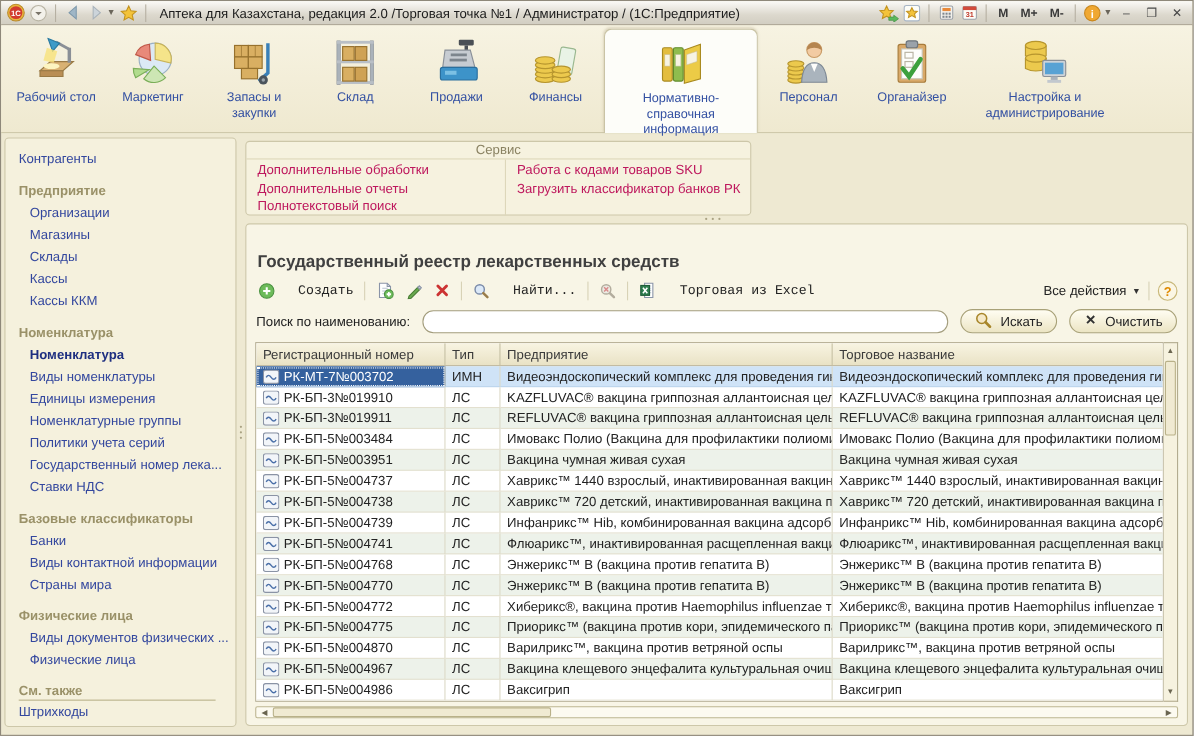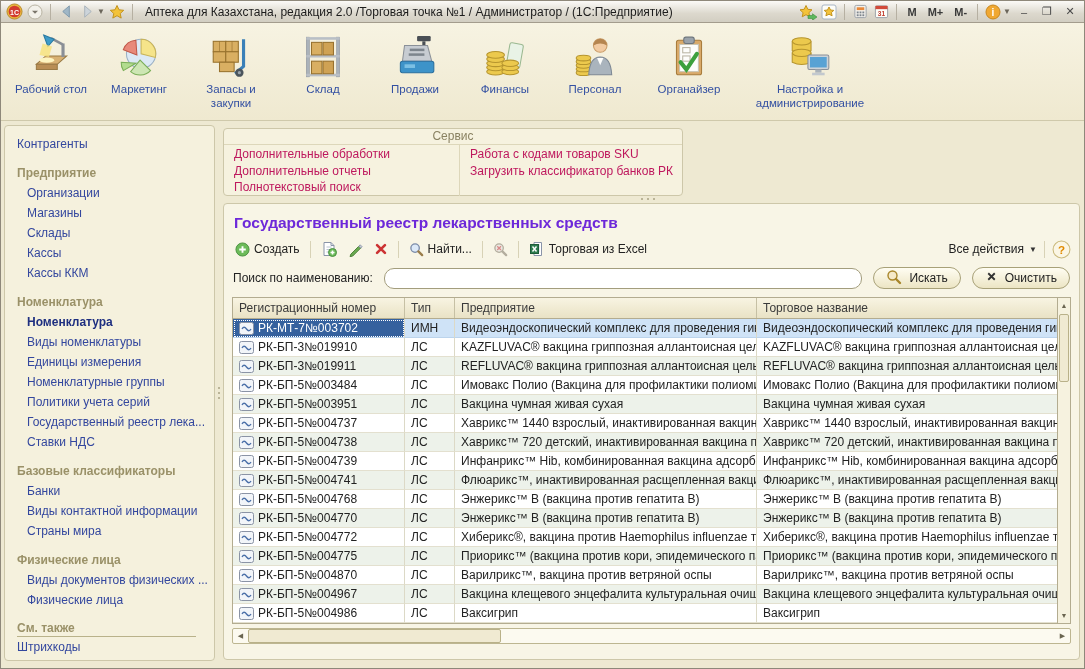--- a/index.html
+++ b/index.html
@@ -65,23 +65,23 @@
   .svc-col.right{flex:1;}
   .svc-link{color:#be185d;height:16.5px;line-height:16.5px;white-space:nowrap;cursor:pointer;}
   .h-grip{position:absolute;left:640px;top:197px;display:flex;gap:4px;}
   .h-grip i{width:2px;height:2px;background:#a9a283;border-radius:50%;}
   
   .content{
     position:absolute;left:222px;top:202px;right:4px;bottom:8px;
     background:#f8f5e6;border:1px solid #cdc7a9;border-radius:4px;
     display:flex;flex-direction:column;padding:6px 6px 6px;
   }
-  .page-title{color:#6d28d9;font-size:15.5px;font-weight:bold;margin:4px 4px 6px;}
+  .page-title{color:#404040;font-size:15.5px;font-weight:bold;margin:20px 4px 6px;}
   .toolbar{display:flex;align-items:center;gap:5px;margin:0 2px 7px;height:22px;}
-  .tool-btn{display:flex;align-items:center;gap:4px;padding:2px 3px;border-radius:3px;color:#222;cursor:pointer;}
+  .tool-btn{display:flex;align-items:center;gap:21px;padding:2px 3px;border-radius:3px;color:#222;cursor:pointer;font-family:Liberation Mono, monospace;}
   .tool-btn svg{display:block;}
   .t-sep{width:1px;height:17px;background:#d8d2b6;margin:0 2px;}
   .t-spring{flex:1;}
   .all-actions{display:flex;align-items:center;gap:5px;cursor:pointer;}
   .all-actions .caret{font-size:8px;color:#333;}
   .help-btn{width:19px;height:19px;cursor:pointer;}
   .search-row{display:flex;align-items:center;gap:11px;margin:0 3px 8px;height:22px;}
   .search-label{white-space:nowrap;}
   .search-input{flex:1;height:21px;border:1px solid #a39d7d;border-radius:10px;background:#fff;padding:0 9px;font:inherit;outline:none;}
   .pill-btn{
@@ -298,20 +298,33 @@
               <ellipse cx="13" cy="24" rx="8.5" ry="3.2"></ellipse>
               <ellipse cx="13" cy="20" rx="8.5" ry="3.2"></ellipse>
               <ellipse cx="27" cy="36" rx="8" ry="3"></ellipse>
               <ellipse cx="27" cy="32" rx="8" ry="3"></ellipse>
               <ellipse cx="27" cy="28" rx="8" ry="3"></ellipse>
             </g>
           </svg>
         </span>
       <span class="tlabel">Финансы</span>
     </div>
+      <div class="tab active" style="width: 140px;">
+      <span class="ticon">
+          <svg viewBox="0 0 44 44">
+            <rect x="6" y="8" width="8.5" height="29" rx="1.5" fill="#e3bd3f" stroke="#a98a20"></rect>
+            <rect x="8" y="14" width="4.5" height="10" fill="#f7f3e2" stroke="#c9bd92" stroke-width="0.5"></rect>
+            <rect x="15.5" y="8" width="8.5" height="29" rx="1.5" fill="#8fbc4e" stroke="#5f8a2a"></rect>
+            <rect x="17.5" y="14" width="4.5" height="10" fill="#f7f3e2" stroke="#b9c49a" stroke-width="0.5"></rect>
+            <polygon points="25,10 39,5 39,35 25,39" fill="#eccb46" stroke="#a98a20"></polygon>
+            <polygon points="27,14 36,11 36,20 27,23" fill="#f7f3e2" stroke="#c9bd92" stroke-width="0.5"></polygon>
+          </svg>
+        </span>
+      <span class="tlabel">Нормативно-справочная информация</span>
+    </div>
       <div class="tab" style="width: 92px;">
       <span class="ticon">
           <svg viewBox="0 0 44 44">
             <g fill="#ecc94d" stroke="#b6952e">
               <ellipse cx="11" cy="37" rx="7" ry="2.7"></ellipse>
               <ellipse cx="11" cy="33.5" rx="7" ry="2.7"></ellipse>
               <ellipse cx="11" cy="30" rx="7" ry="2.7"></ellipse>
               <ellipse cx="11" cy="26.5" rx="7" ry="2.7"></ellipse>
               <ellipse cx="11" cy="23" rx="7" ry="2.7"></ellipse>
             </g>
@@ -362,21 +375,21 @@
       <div class="side-link">Магазины</div>
       <div class="side-link">Склады</div>
       <div class="side-link">Кассы</div>
       <div class="side-link">Кассы ККМ</div>
       <div class="side-group">Номенклатура</div>
       <div class="side-link active">Номенклатура</div>
       <div class="side-link">Виды номенклатуры</div>
       <div class="side-link">Единицы измерения</div>
       <div class="side-link">Номенклатурные группы</div>
       <div class="side-link">Политики учета серий</div>
-      <div class="side-link">Государственный реестр лека...</div>
+      <div class="side-link">Государственный номер лека...</div>
       <div class="side-link">Ставки НДС</div>
       <div class="side-group">Базовые классификаторы</div>
       <div class="side-link">Банки</div>
       <div class="side-link">Виды контактной информации</div>
       <div class="side-link">Страны мира</div>
       <div class="side-group">Физические лица</div>
       <div class="side-link">Виды документов физических ...</div>
       <div class="side-link">Физические лица</div>
       <div class="side-seealso">См. также</div>
       <div class="side-link top">Штрихкоды</div>

